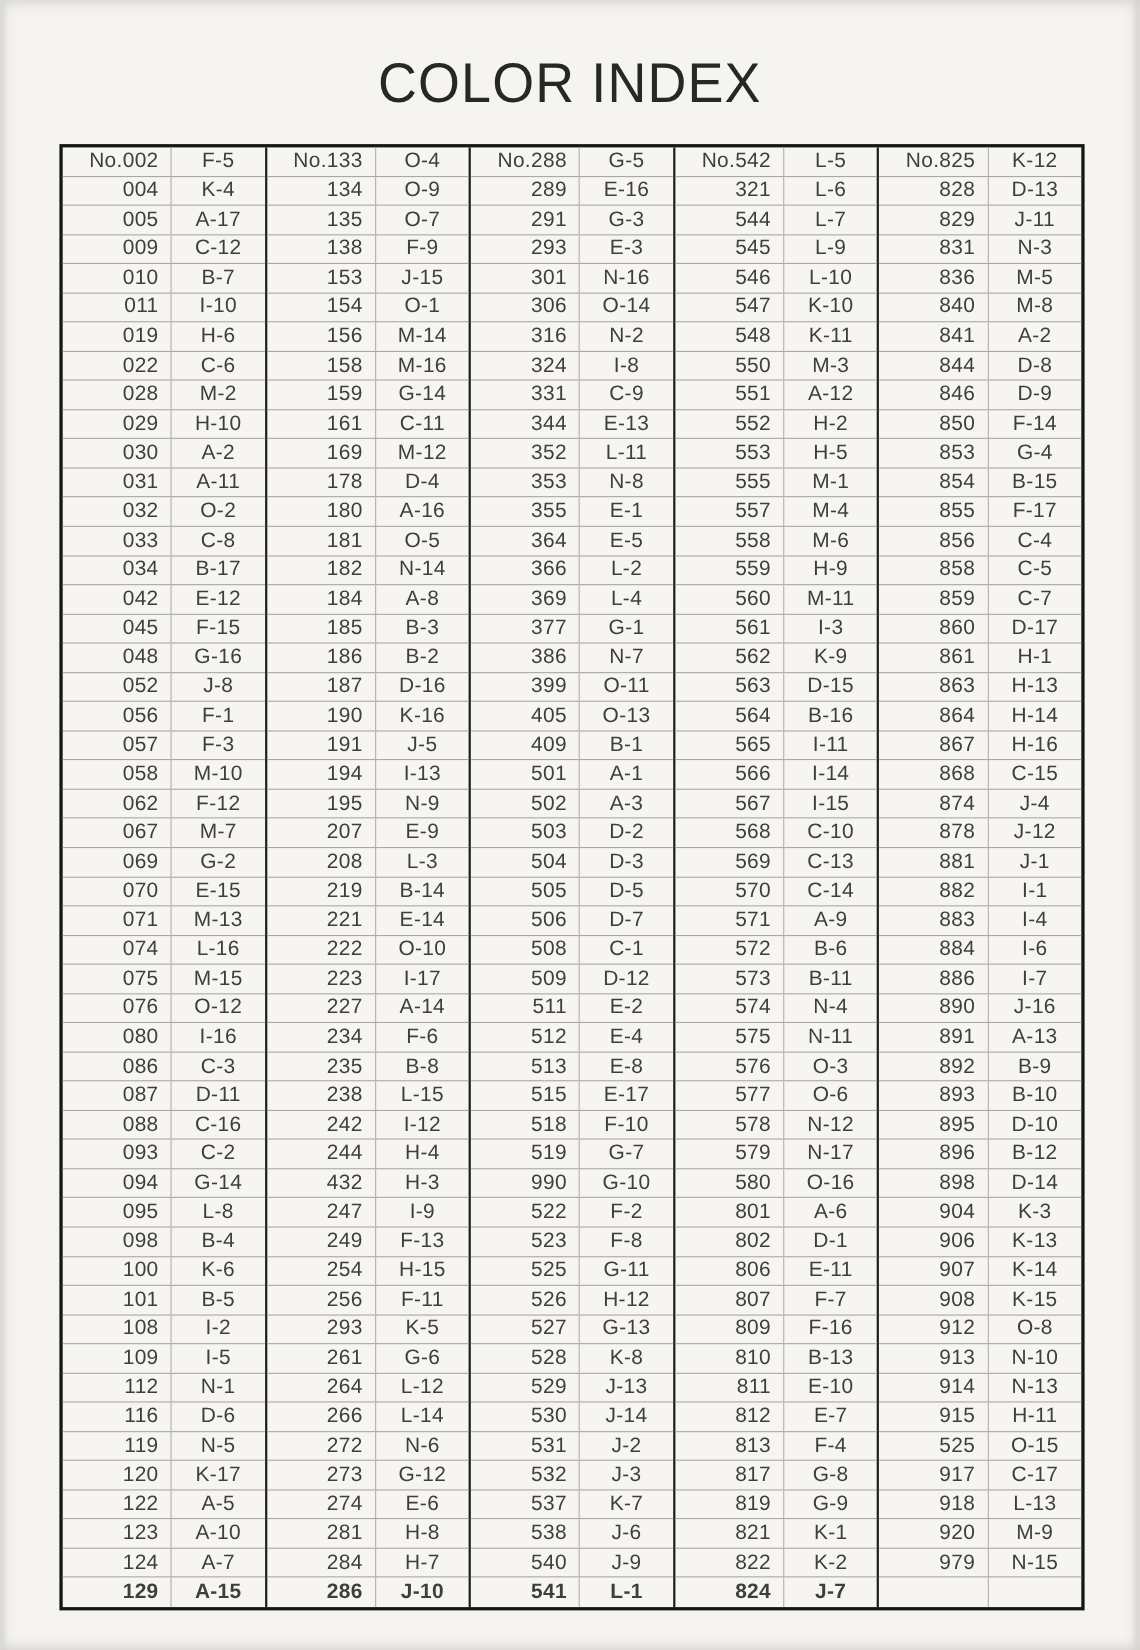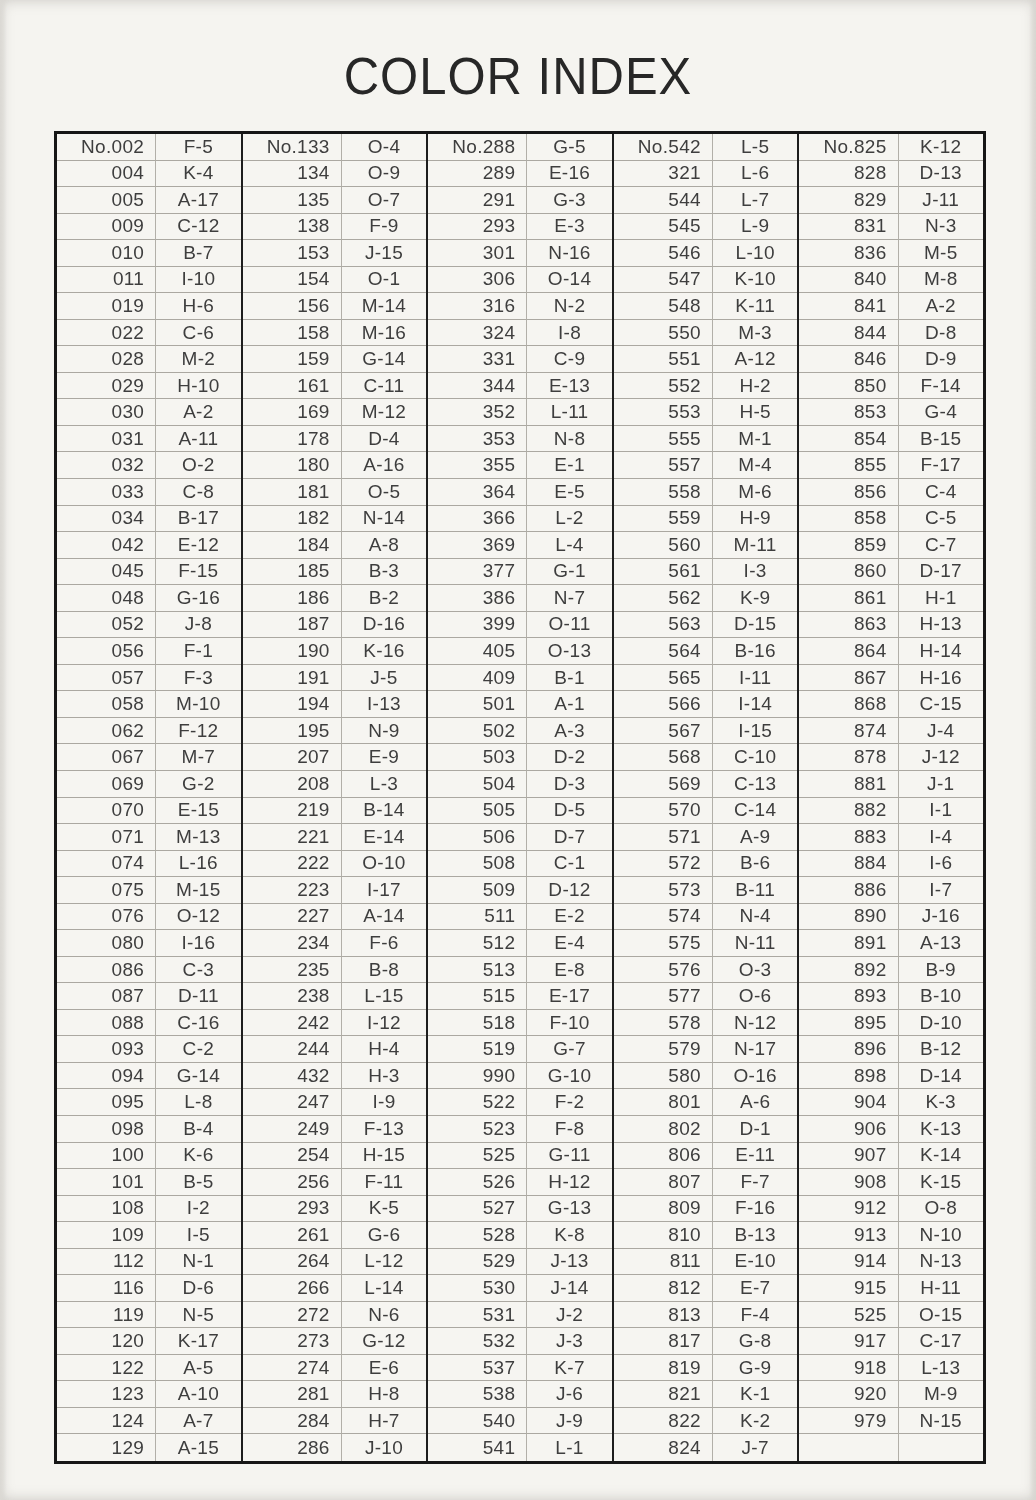--- a/index.html
+++ b/index.html
@@ -69,21 +69,21 @@
     box-sizing: border-box;
   }
   .cell.no {
     justify-content: flex-end;
     padding-right: 11px;
     border-right: 1px solid #b2afa8;
   }
   .cell.code {
     justify-content: center;
   }
-  .cell.last-row { border-bottom: none; }
+  .cell.last-row { border-bottom: none; font-weight: bold; }
 </style>
 </head>
 <body>
 
 <div class="scan-edge-left"></div>
 <div class="scan-edge-right"></div>
 
 <div class="page-title">COLOR INDEX</div>
 
 <div class="table-wrap" id="index-table">

